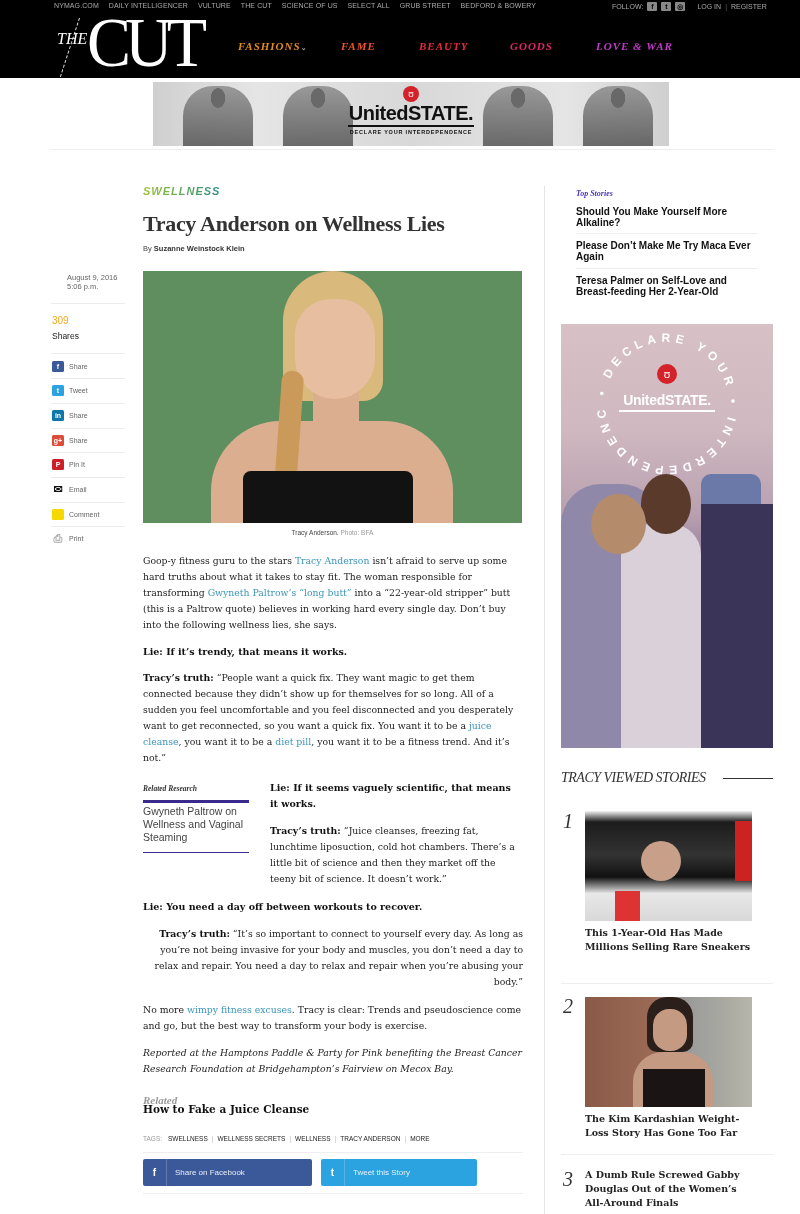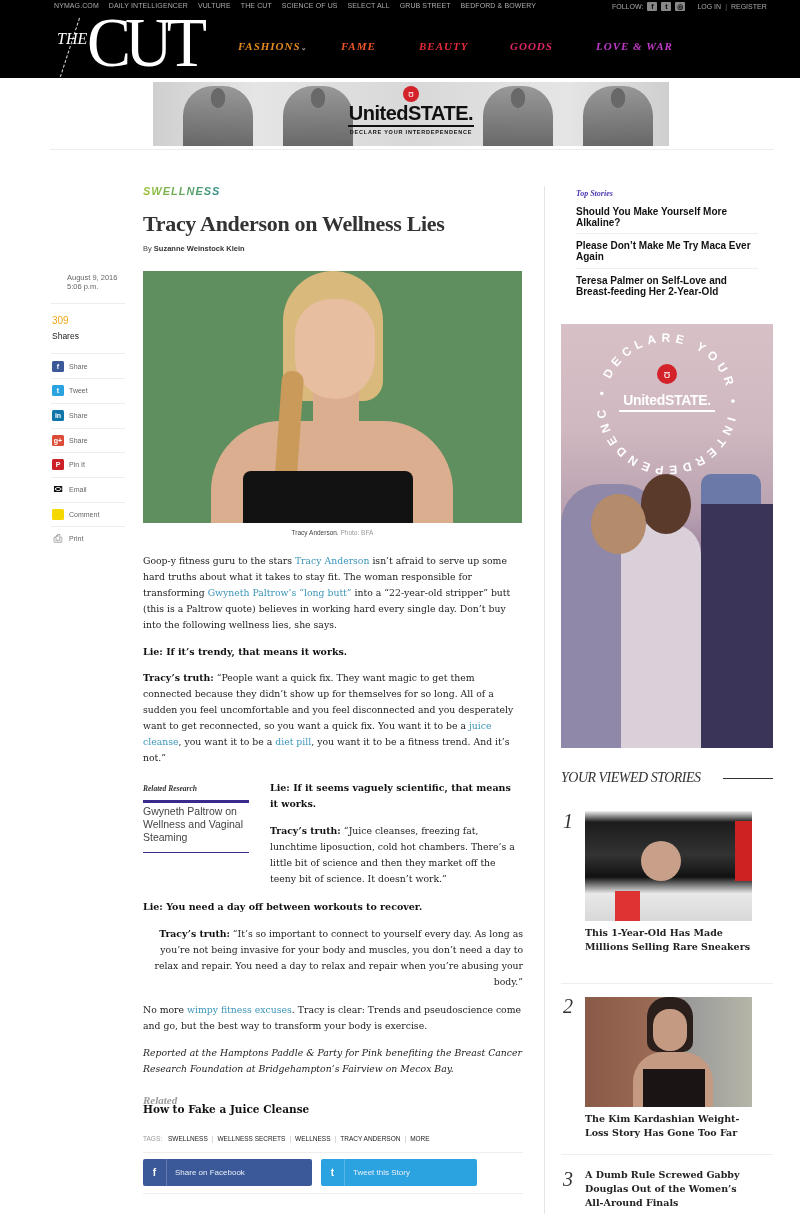--- a/index.html
+++ b/index.html
@@ -291,21 +291,21 @@
       </defs>
     <text fill="#fff" font-family="Liberation Sans, sans-serif" font-size="12" font-weight="bold" letter-spacing="5">
       <textPath href="#ringpath" startOffset="2%">• DECLARE YOUR • INTERDEPENDENCE</textPath>
     </text>
   </svg>
   <div class="lulu2">ʊ</div>
   <div class="us">UnitedSTATE.</div>
   <div class="us-line"></div>
 </div>
 
-<div class="mv-title">YOUR VIEWED STORIES</div>
+<div class="mv-title">TRACY VIEWED STORIES</div>
 <div class="mv-line"></div>
 
 <div class="mv-num" style="top:810px;">1</div>
 <div class="mv-img" style="top:811px;height:110px;background:linear-gradient(180deg,#f2f2f2 0%,#1c1c1c 10%,#333 40%,#111 60%,#e8e8e8 75%,#d8d8d8 100%);">
   <div style="position:absolute;left:56px;top:30px;width:40px;height:40px;background:#c8a08a;border-radius:50%;"></div>
   <div style="position:absolute;left:30px;top:80px;width:25px;height:30px;background:#d33;"></div>
   <div style="position:absolute;left:150px;top:10px;width:17px;height:60px;background:#c22;"></div>
 </div>
 <div class="mv-ttl" style="top:926px;">This 1-Year-Old Has Made Millions Selling Rare Sneakers</div>
 <div class="mv-hr" style="top:983px;"></div>

